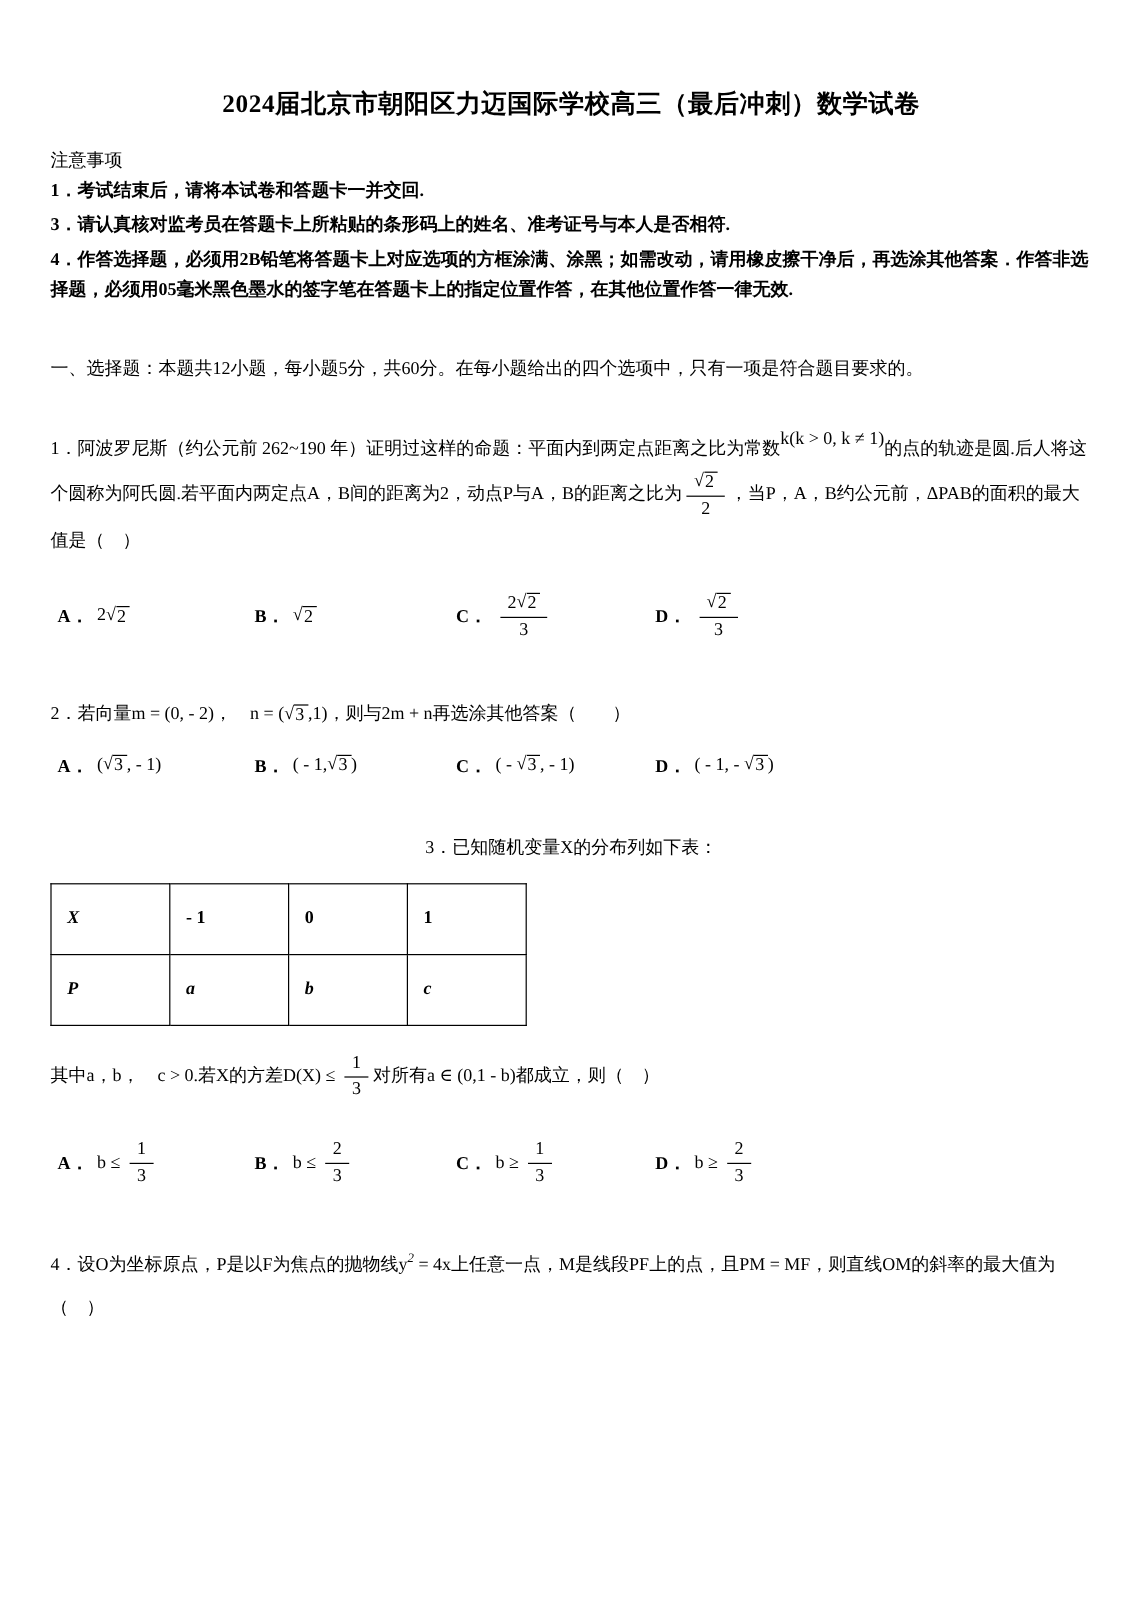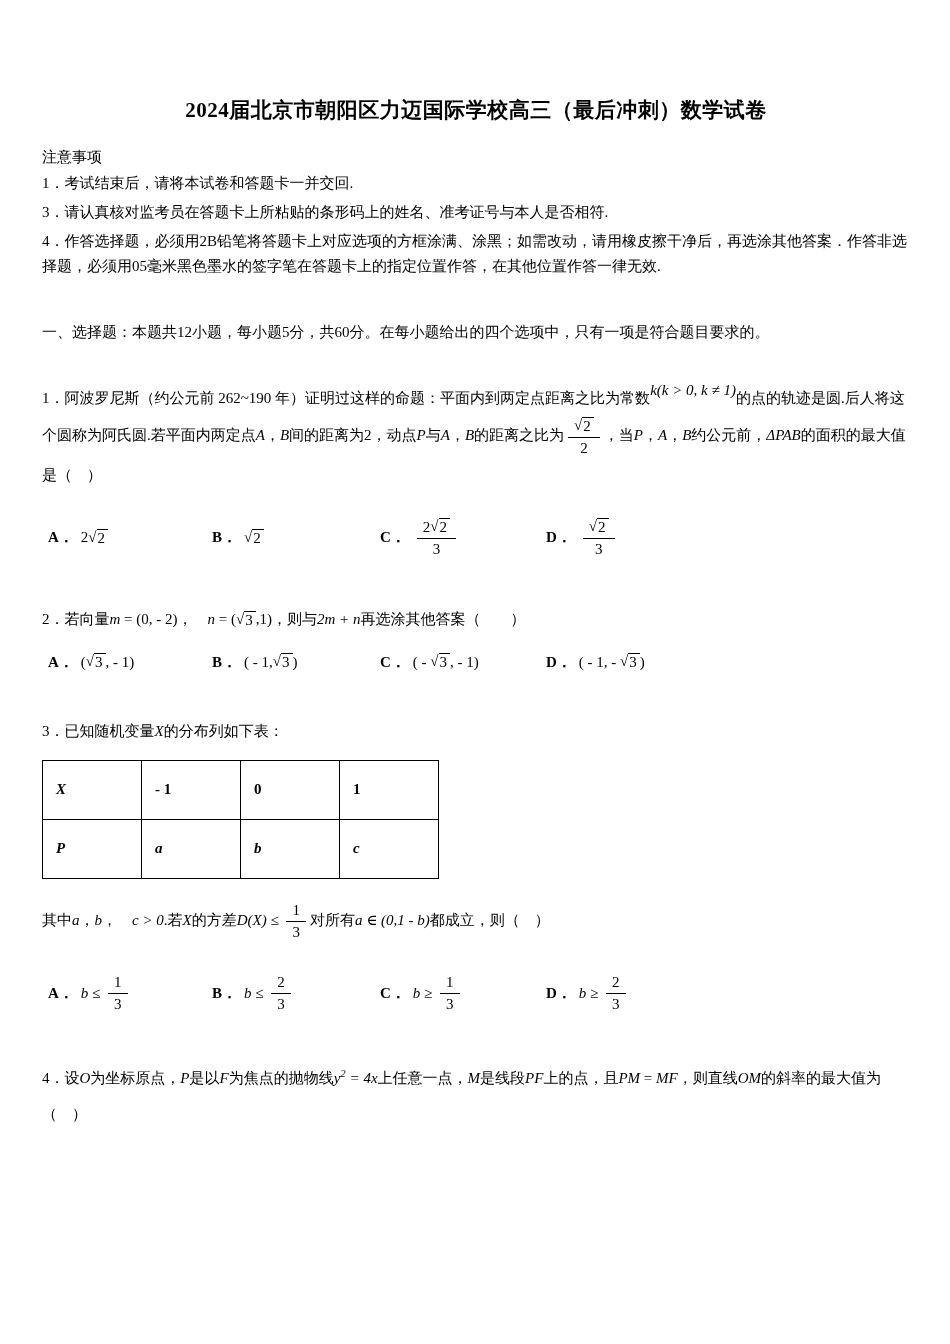--- a/index.html
+++ b/index.html
@@ -7,36 +7,37 @@
     width:950px;
     min-height:1344px;
     box-sizing:border-box;
     font-family:"Liberation Serif","DejaVu Serif",serif;
     color:#000;
     font-size:15px;
   }
   .page{
     box-sizing:border-box;
     width:950px;
-    padding:96px 40px 80px 42px;
+    padding:72px 40px 80px 42px;
   }
   .title{
     text-align:center;
     font-size:21px;
     font-weight:bold;
     margin:0 0 24px 0;
     letter-spacing:.5px;
   }
   .notes-heading{
     font-weight:normal;
     margin:0 0 4px 0;
   }
   .note{
     margin:3px 0;
     line-height:1.72;
+    font-weight:bold;
   }
   .section-heading{
     margin:40px 0 0 0;
     line-height:1.7;
   }
   .q-body{
     margin:34px 0 0 0;
     line-height:2.4;
   }
   .q-body.tight{line-height:2.0;}
@@ -55,21 +56,20 @@
     margin-right:7px;
     white-space:nowrap;
   }
   .opt-content{
     display:inline-flex;
     align-items:center;
     flex-wrap:nowrap;
   }
   
   .mi{
-    font-style:italic;
     font-family:"Liberation Serif","DejaVu Serif",serif;
     white-space:pre-wrap;
   }
   .txt{white-space:pre-wrap;}
   .raised{
     position:relative;
     top:-8px;
     font-size:15px;
     white-space:pre-wrap;
   }
@@ -250,21 +250,21 @@
           <span class="txt">( - 1, - </span>
           <span class="sqrt">
             <span class="rad">√</span>
             <span class="sqv">3</span>
           </span>
           <span class="txt">)</span>
         </span>
     </div>
   </div>
 
-  <p class="q-body tight" style="margin-top:44px;"><span class="txt">3．已知随机变量</span><span class="mi">X</span><span class="txt">的分布列如下表：</span></p>
+  <p class="q-body tight" style="margin-top:44px;text-align:center;"><span class="txt">3．已知随机变量</span><span class="mi">X</span><span class="txt">的分布列如下表：</span></p>
   <table class="dist-table">
     <tbody>
       <tr>
         <td class="cell-letter">X</td>
         <td>- 1</td>
         <td>0</td>
         <td>1</td>
       </tr>
       <tr>
         <td class="cell-letter">P</td>

